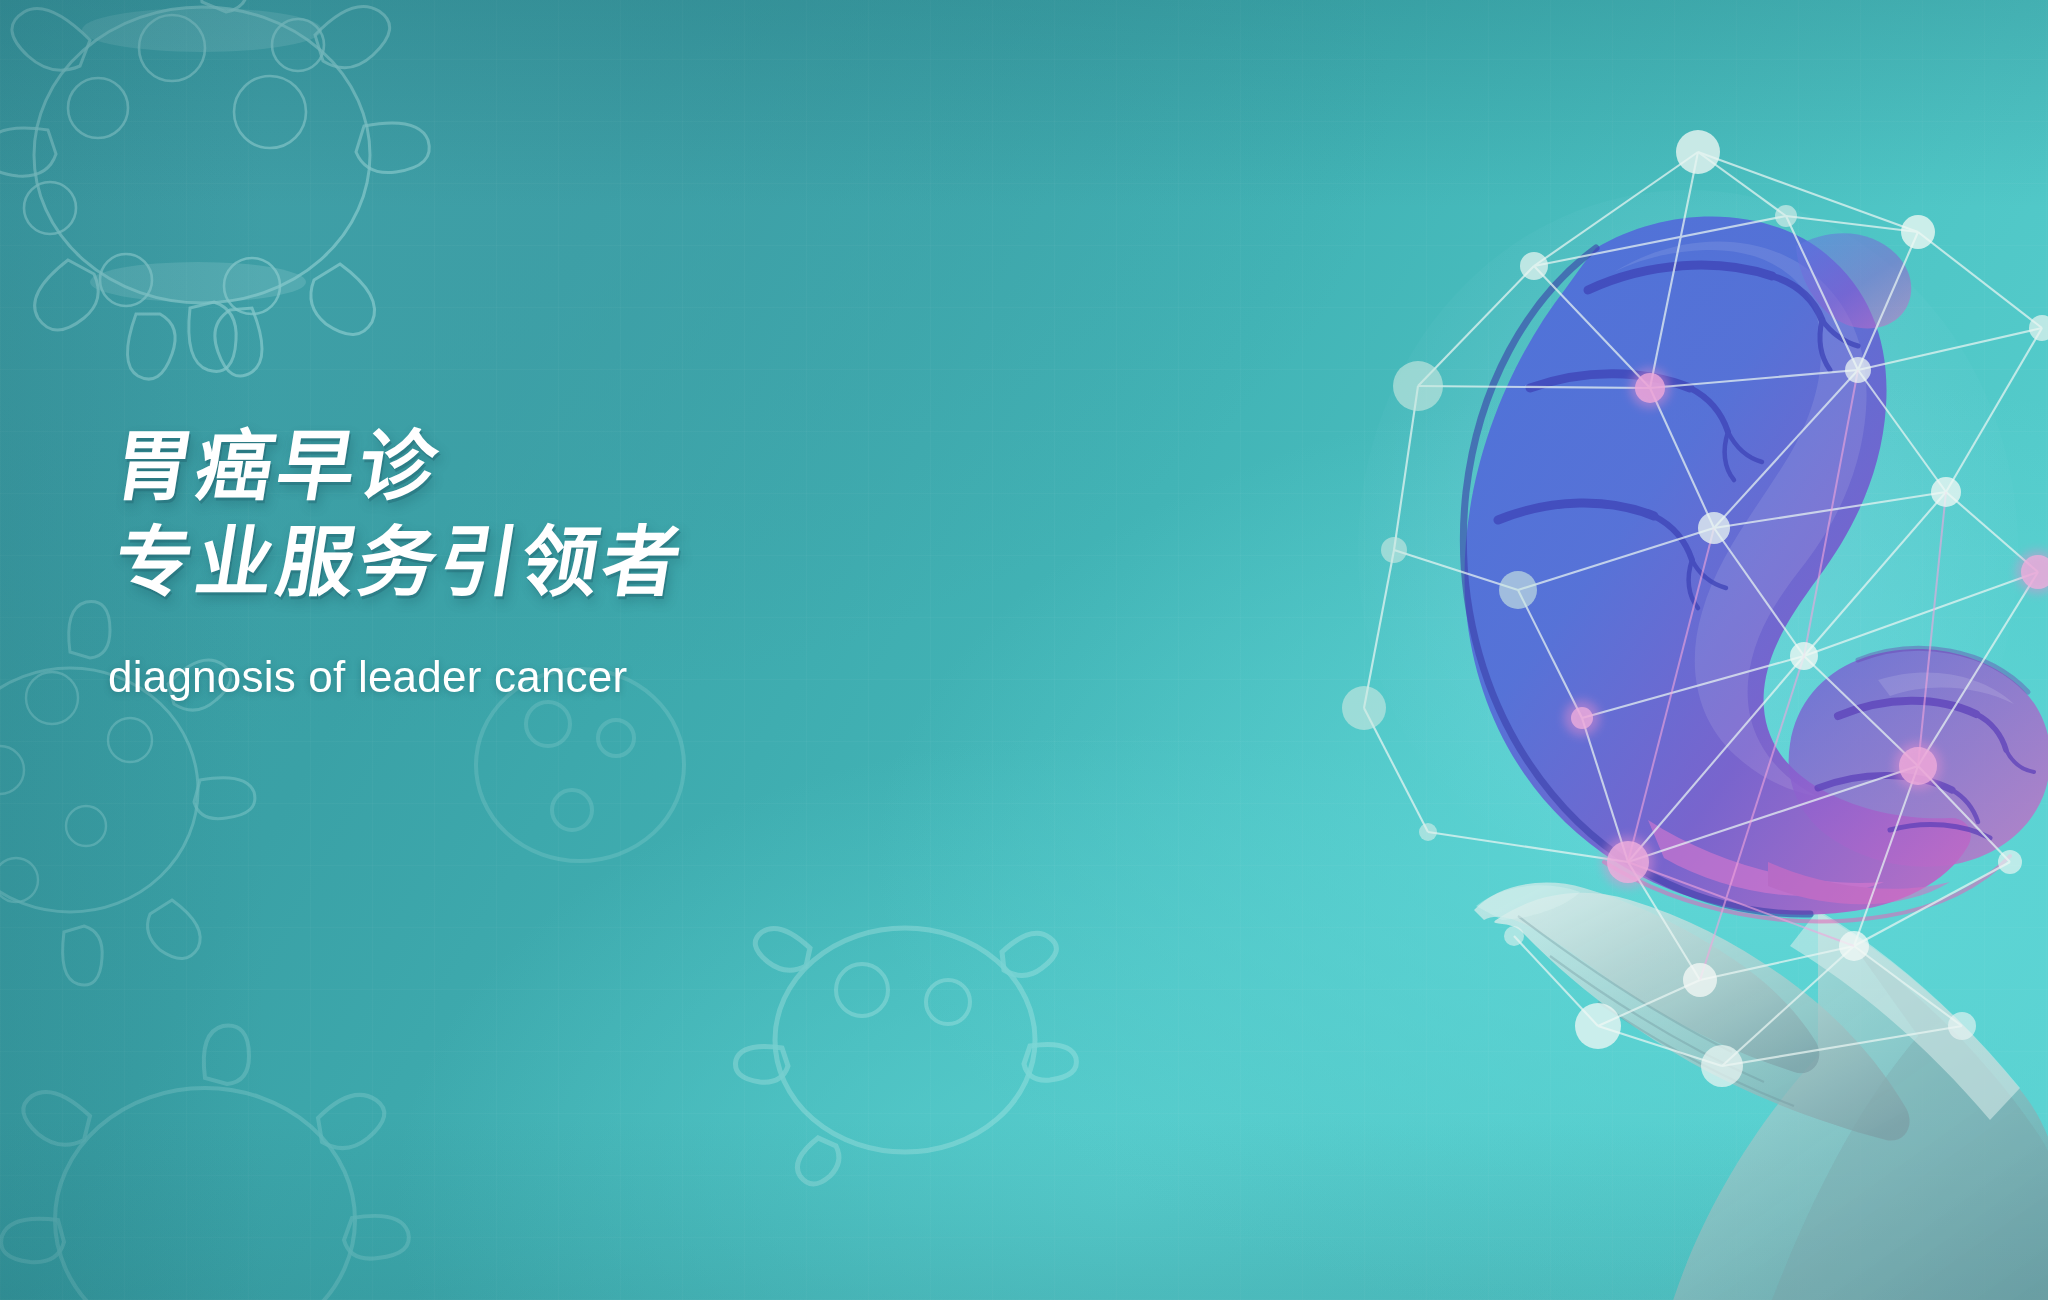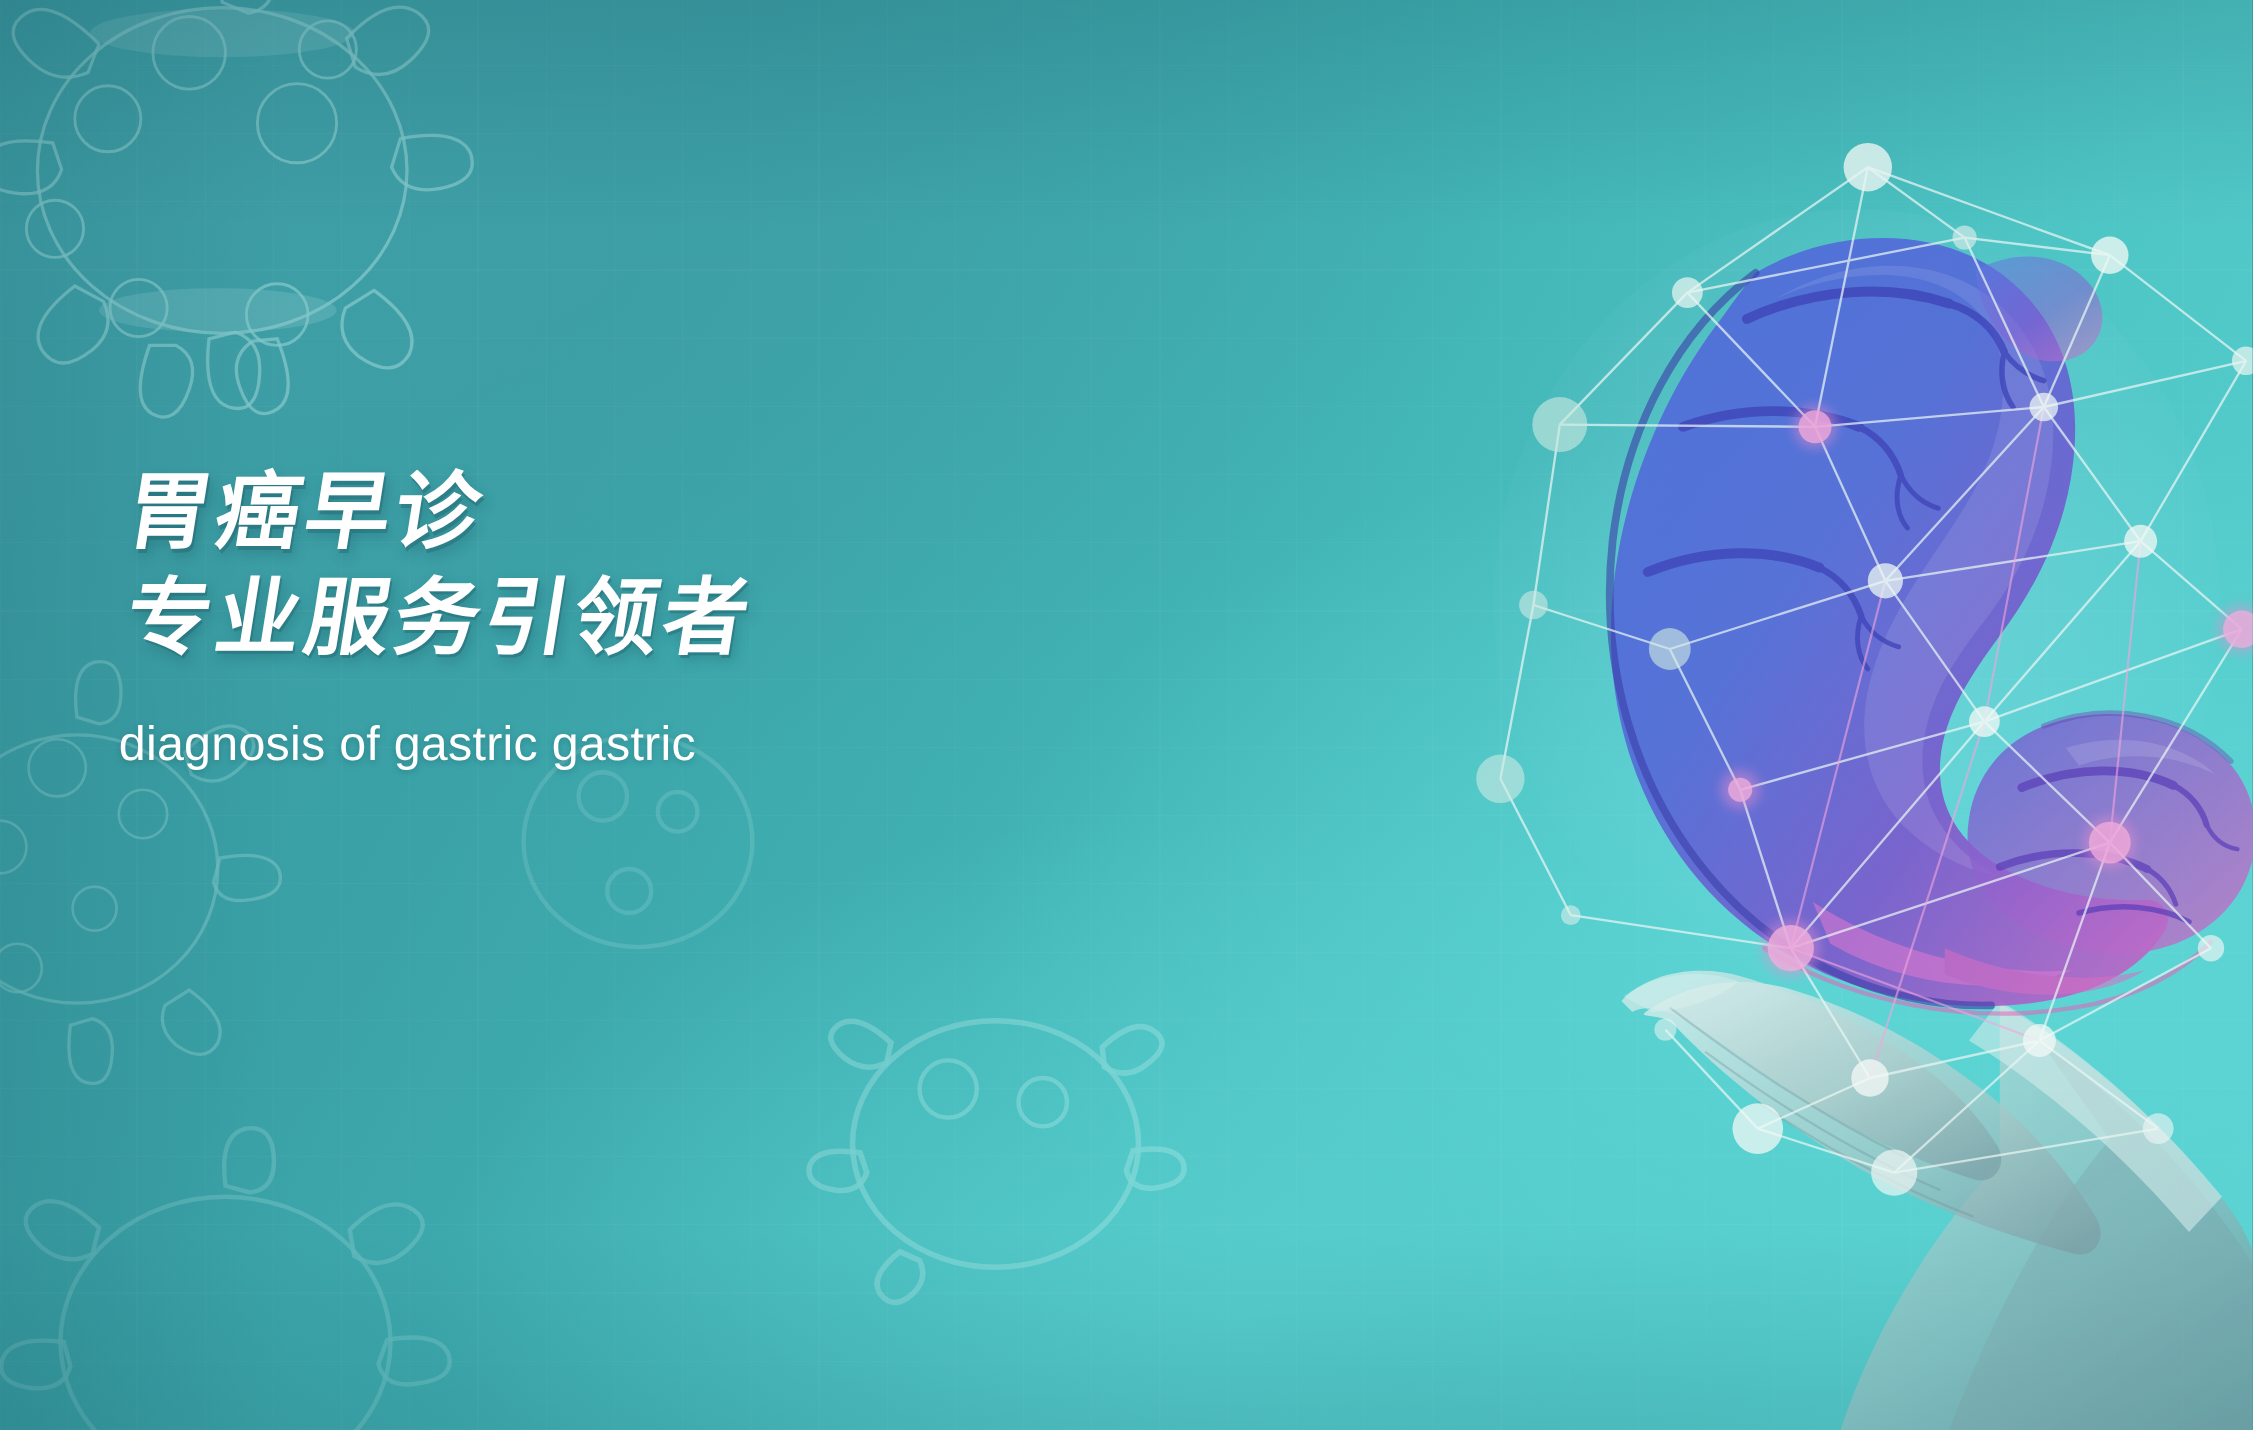--- a/index.html
+++ b/index.html
@@ -433,17 +433,17 @@
         </g>
       </g>
     </svg>
   </div>
 
   <div id="copy">
     <div class="cn-line l1">胃癌早诊</div>
     <div class="cn-line l2">专业服务引领者</div>
 
     <div id="en-block">
-      <div class="en-line">diagnosis of gastric gastric</div>
+      <div class="en-line">diagnosis of leader cancer</div>
     </div>
   </div>
 
 </div>
 
 </body></html>

